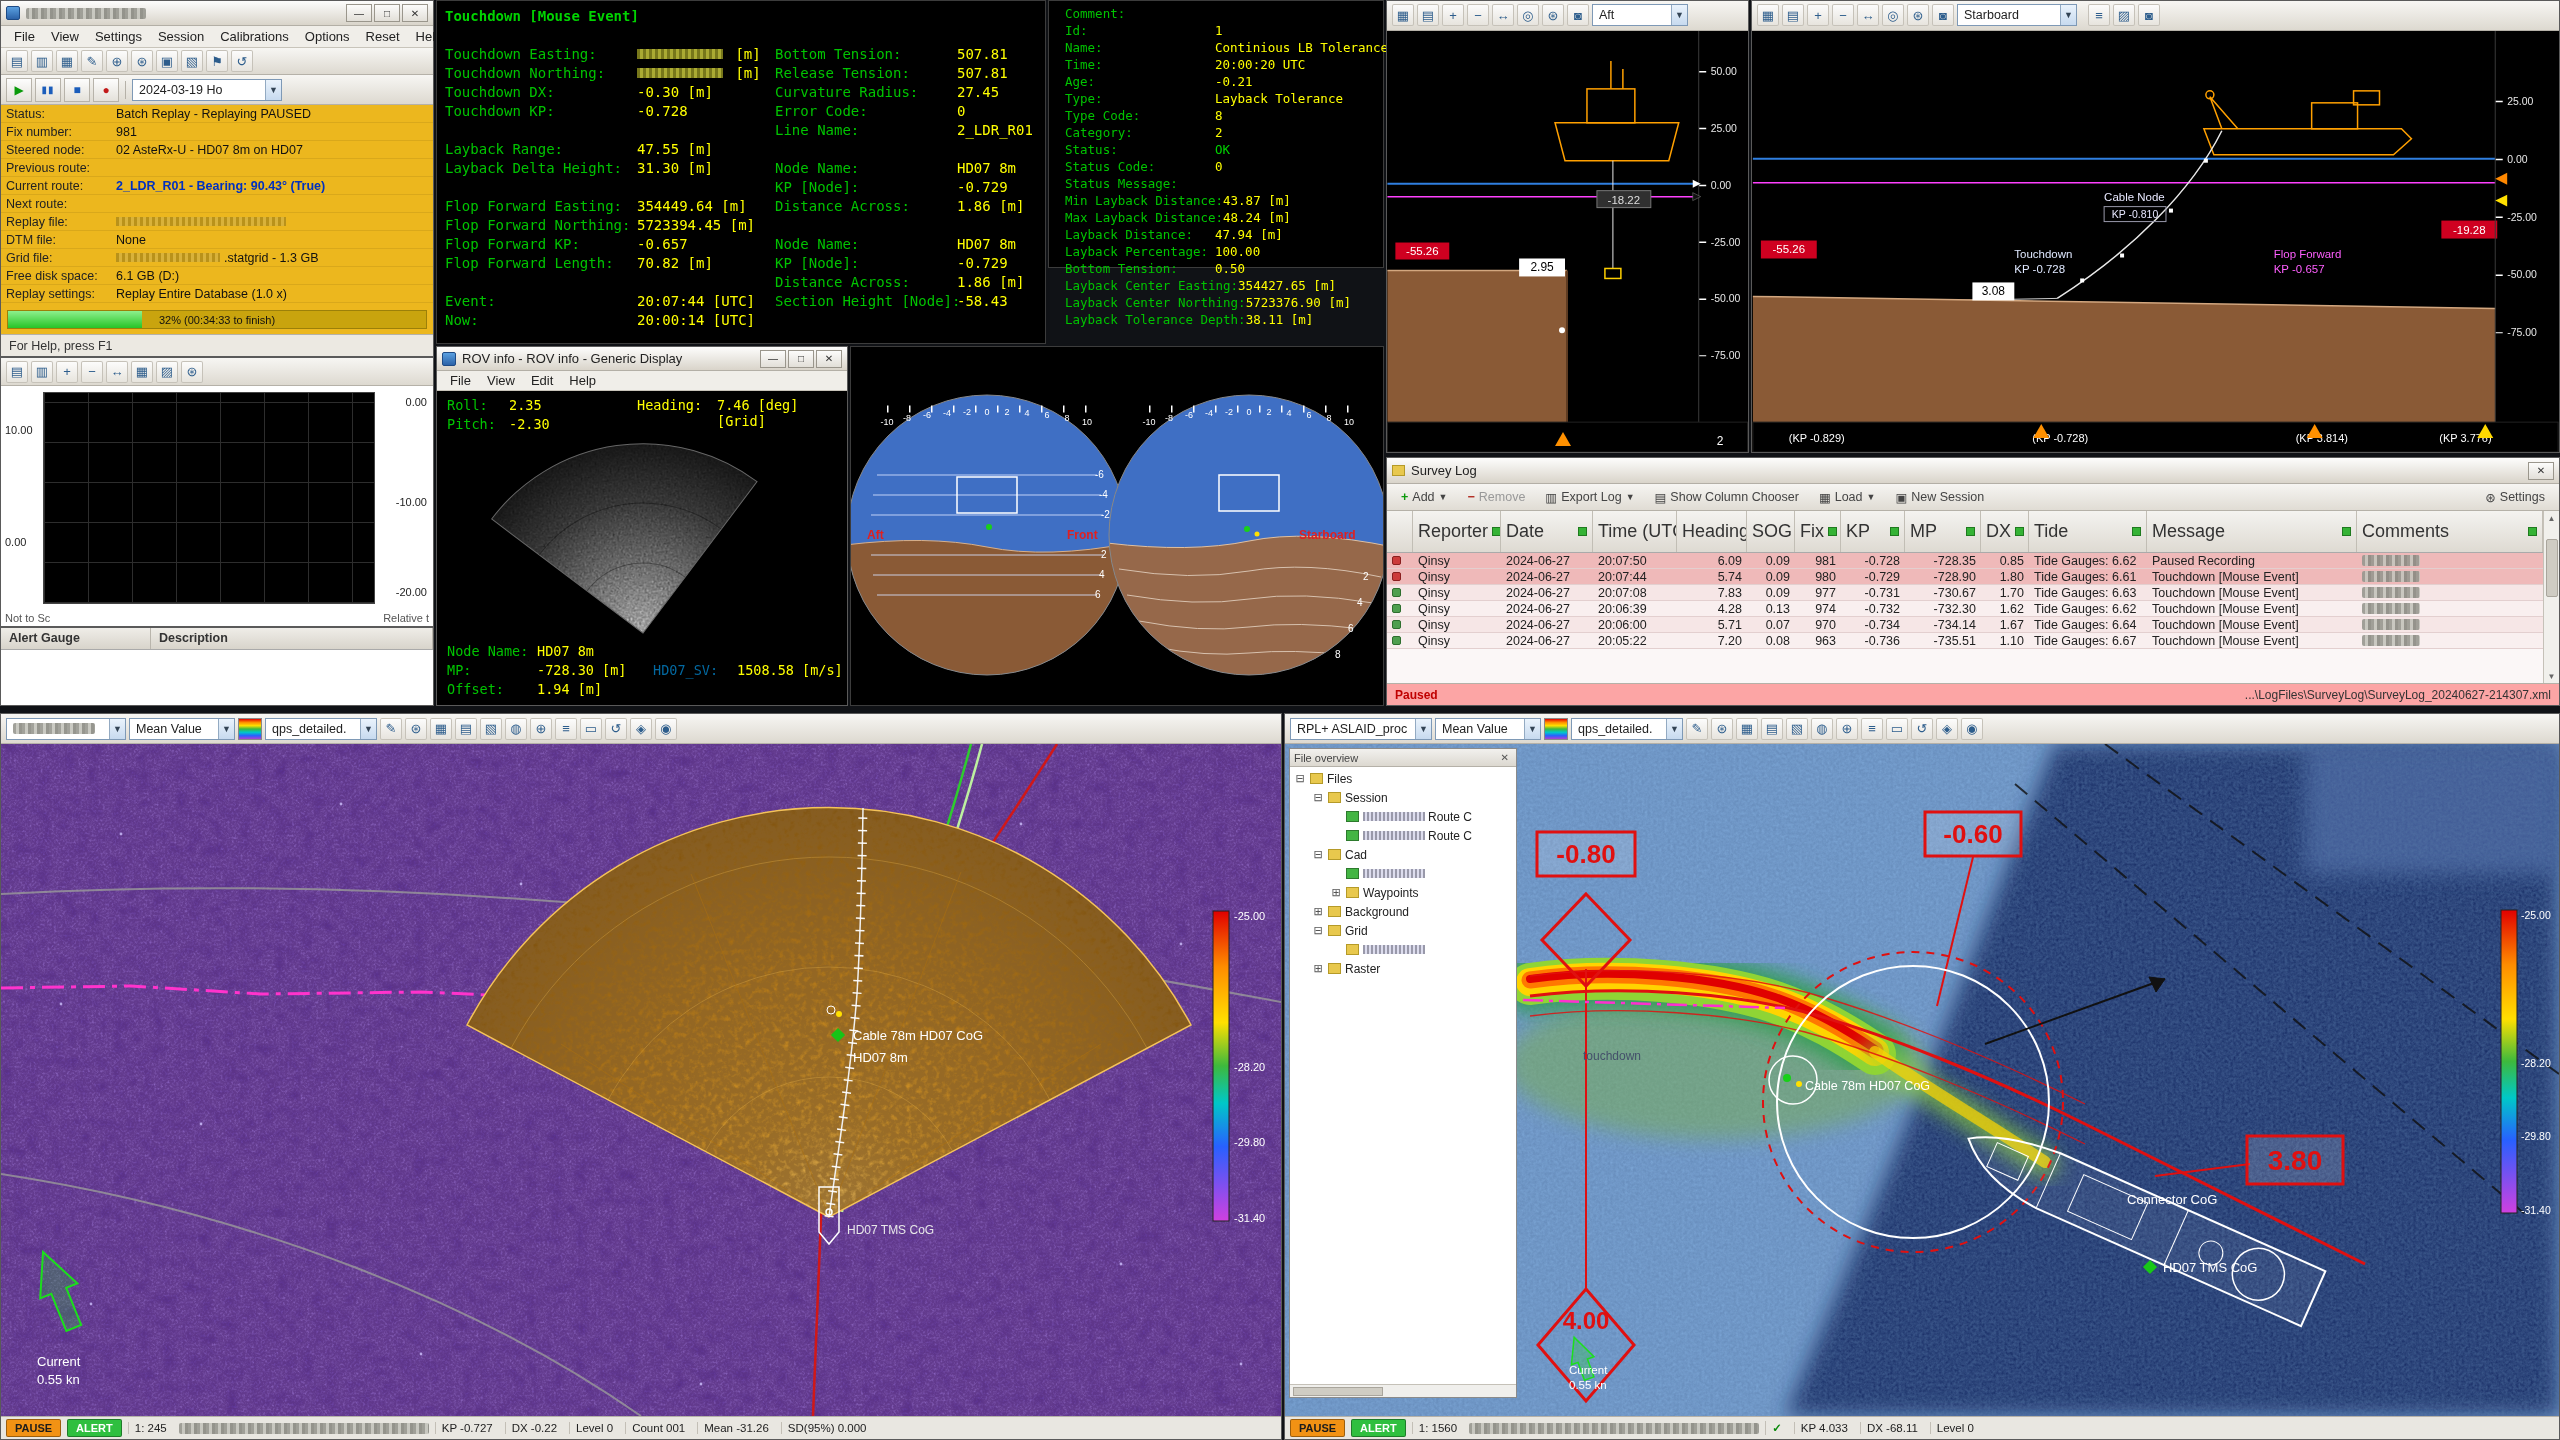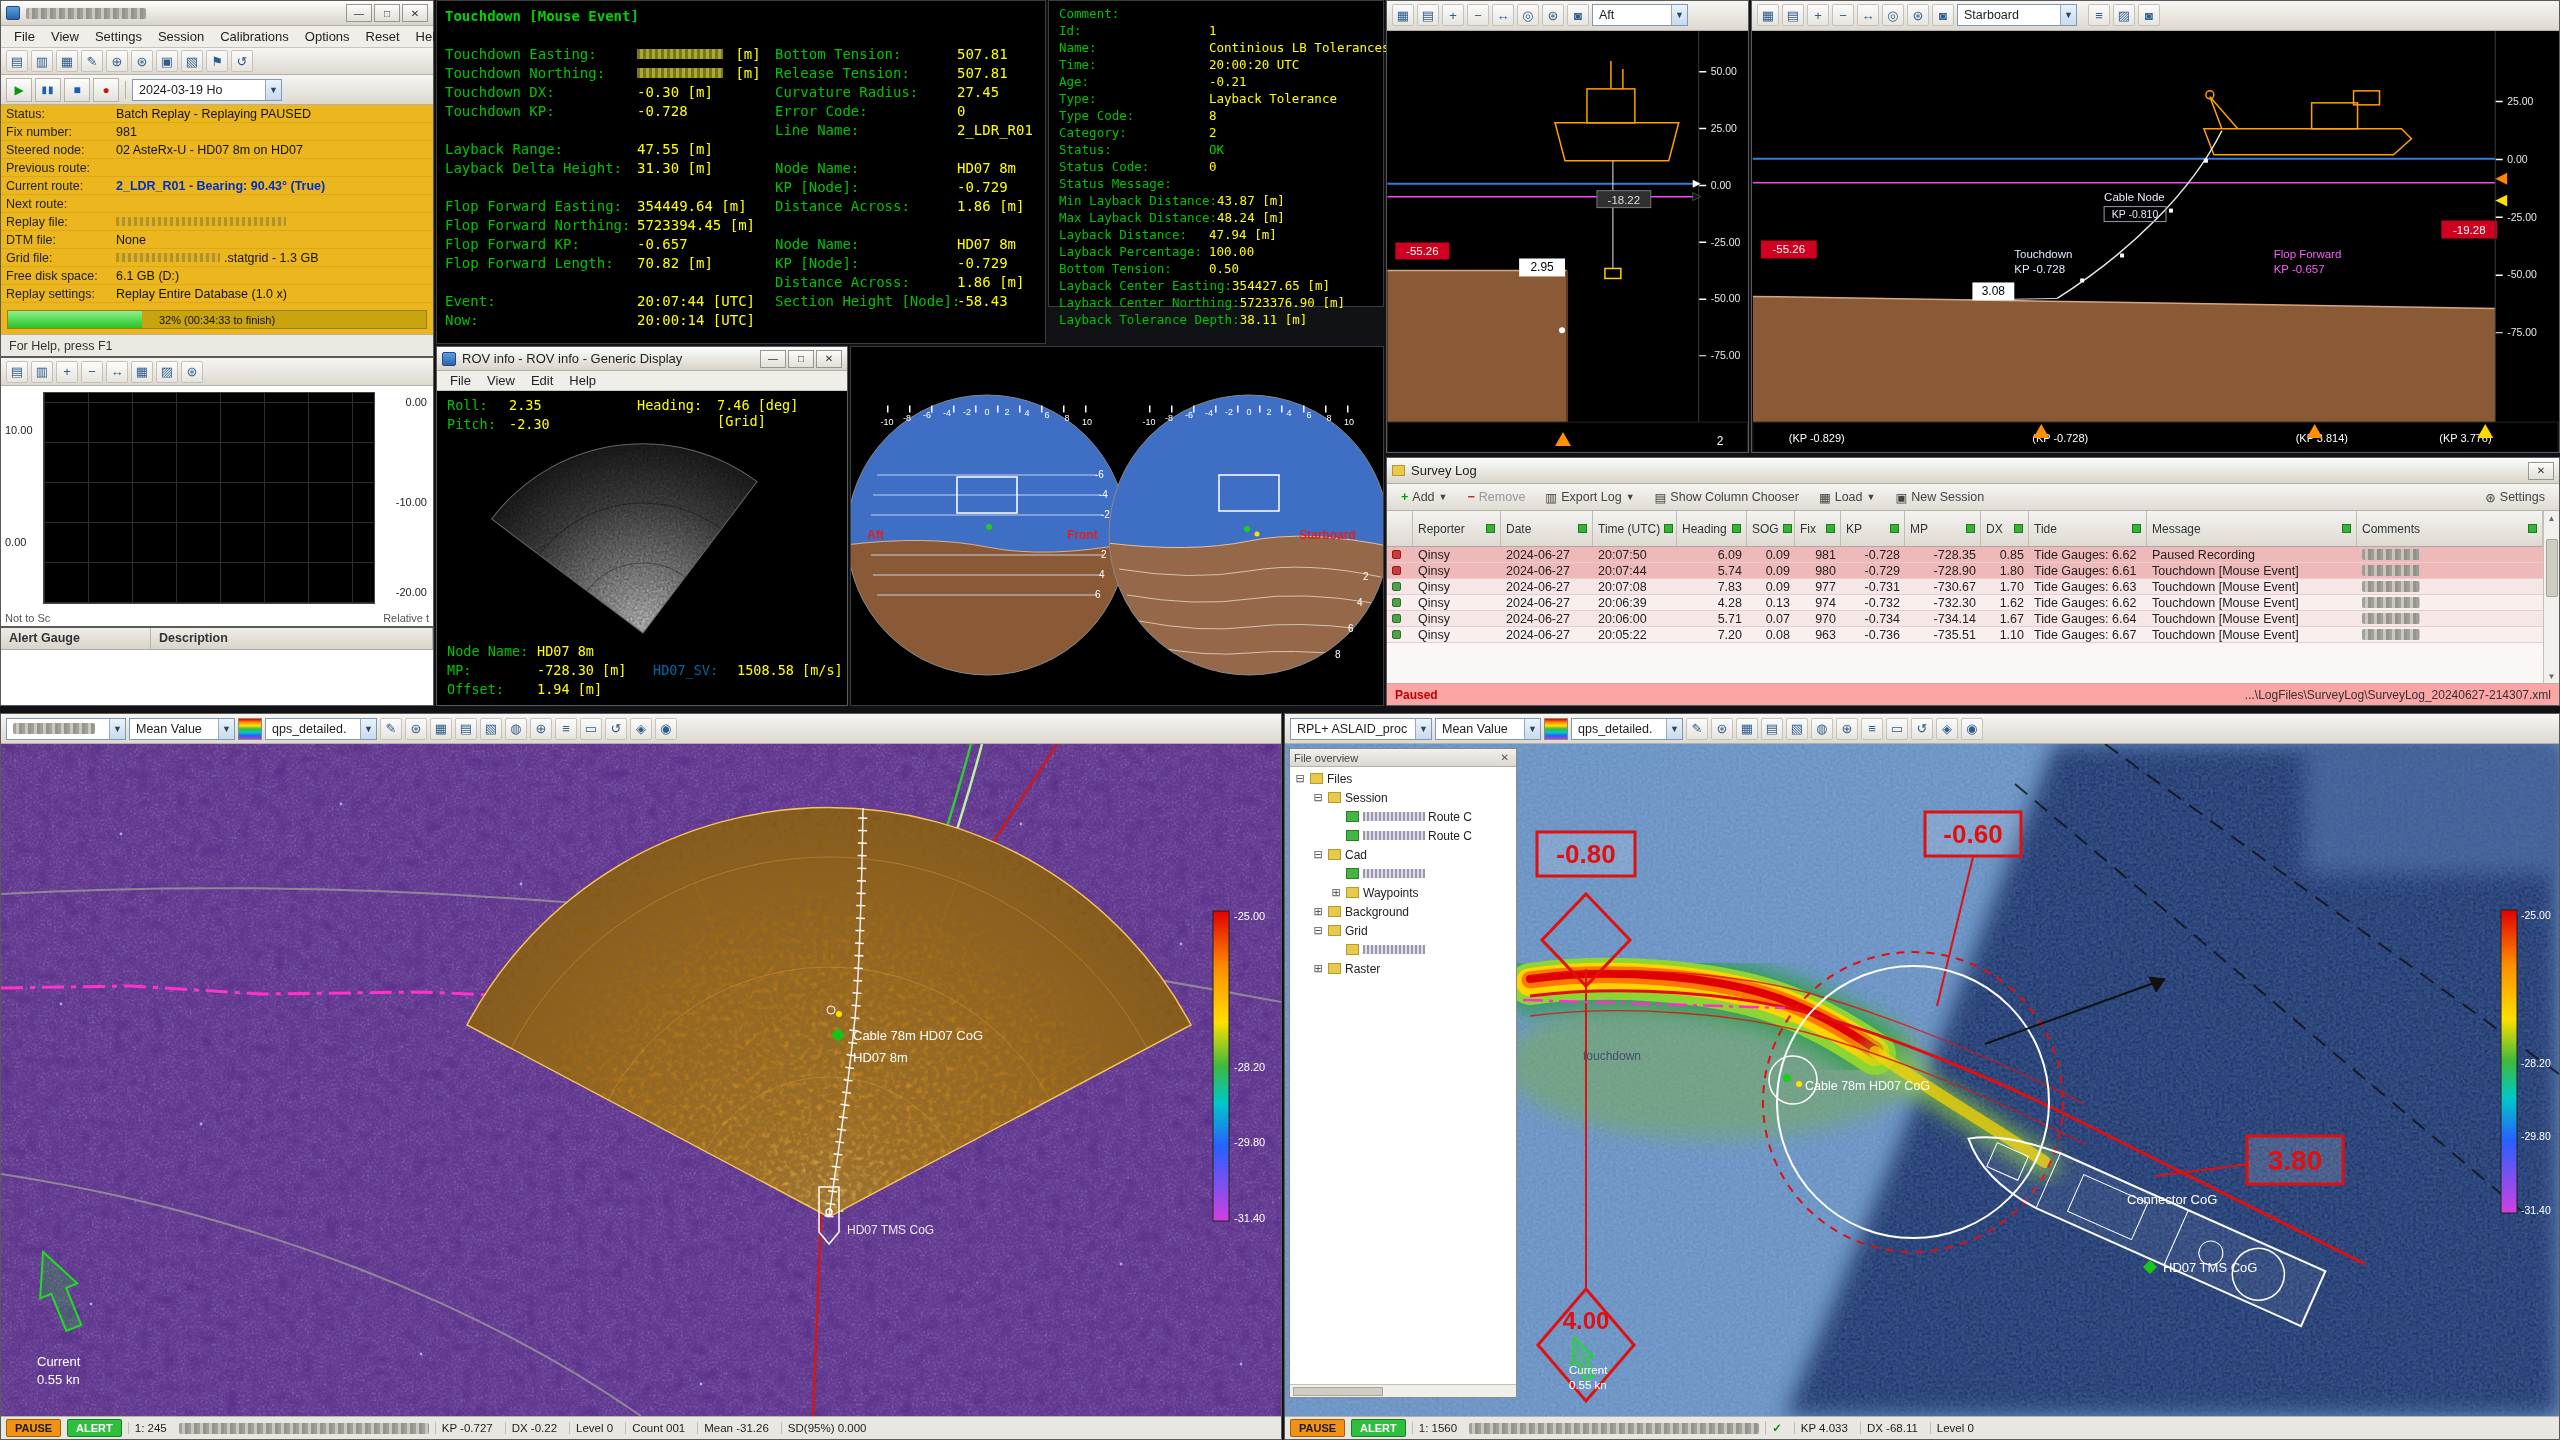--- a/index.html
+++ b/index.html
@@ -34,21 +34,21 @@
 .cval.blurval::before{content:"";display:inline-block;width:170px;height:9px;background:repeating-linear-gradient(90deg,#b9921a 0 3px,#d9b23a 3px 6px);margin-right:4px}
 .cval.blurpre2::before{content:"";display:inline-block;width:104px;height:9px;background:repeating-linear-gradient(90deg,#b9921a 0 3px,#d9b23a 3px 6px);margin-right:4px}
 .pbar{position:relative;height:19px;background:#c9a40e;border:1px solid #9c8009;margin:3px 6px}
 .pfill{position:absolute;left:0;top:0;bottom:0;background:linear-gradient(#8df08d,#27c427)}
 .ptext{position:absolute;inset:0;display:flex;align-items:center;justify-content:center;font-size:11px;color:#111}
 .helpbar{height:22px;background:#ece9e2;border-top:1px solid #b5b1a8;display:flex;align-items:center;padding:0 8px;font-size:12.5px;color:#333}
 
 .trbtn{width:26px;height:24px;display:flex;align-items:center;justify-content:center;border:1px solid #b7b3aa;background:linear-gradient(#fdfdfd,#e4e1da);font-size:12px}
 .play{color:#0a9a0a}.pausec{color:#1b5dbb;font-size:10px;letter-spacing:1px}.stopc{color:#1b5dbb}.recc{color:#c21a1a}
 
-.slhead{display:flex;background:linear-gradient(#f4f3f0,#dedad2);border-bottom:1px solid #aaa;height:36px;align-items:flex-end;font-size:12px;color:#333}
+.slhead{display:flex;background:linear-gradient(#f4f3f0,#dedad2);border-bottom:1px solid #aaa;height:42px;align-items:flex-end;font-size:18px;color:#333}
 .sc{flex:none;padding:0 5px;overflow:hidden;white-space:nowrap;display:flex;align-items:center;gap:4px;height:100%}
 .c-ind{width:26px}.c-rep{width:88px}.c-date{width:92px}.c-time{width:84px}.c-hdg{width:70px}.c-sog{width:48px}.c-fix{width:46px}.c-kp{width:64px}.c-mp{width:76px}.c-dx{width:48px}.c-tide{width:118px}.c-msg{width:210px}.c-com{flex:1}
 .slhead .sc{border-right:1px solid #c2beb5}
 .hfilter{width:9px;height:9px;background:#35b335;border:1px solid #1f7a1f;flex:none;margin-left:auto}
 .srow{display:flex;height:16px;align-items:center;font-size:12.5px;background:#f6e6e6;border-bottom:1px solid #e3cfcf;color:#222}
 .srow:nth-child(even){background:#f9efef}
 .srow.hot{background:#efb9b9}
 .dot{width:9px;height:9px;border-radius:2px;background:#4f9f4f;border:1px solid #2e6e2e}
 .srow.hot .dot{background:#cc3a3a;border-color:#8a1f1f}
 .num{justify-content:flex-end}
@@ -352,21 +352,21 @@
 
         <div class="cl">
           <span class="lab" style="width:182px;flex:none">Section Height [Node]:</span>
           <span class="val">-58.43</span>
         </div>
 
     </div>
   </div>
 </div>
 
-<div class="console" style="position:absolute;left:1048px;top:0;width:336px;height:307px;border:1px solid #3c3c3c;padding:4px 10px;font-size:12.5px">
+<div class="console" style="position:absolute;left:1048px;top:0;width:336px;height:268px;border:1px solid #3c3c3c;padding:4px 16px;font-size:12.5px">
 
     <div class="cl" style="min-height:17px;line-height:17px">
       <span class="lab" style="min-width:150px;flex:none">Comment:</span>
       <span class="val"></span>
     </div>
 
     <div class="cl" style="min-height:17px;line-height:17px">
       <span class="lab" style="min-width:150px;flex:none">Id:</span>
       <span class="val">1</span>
     </div>

